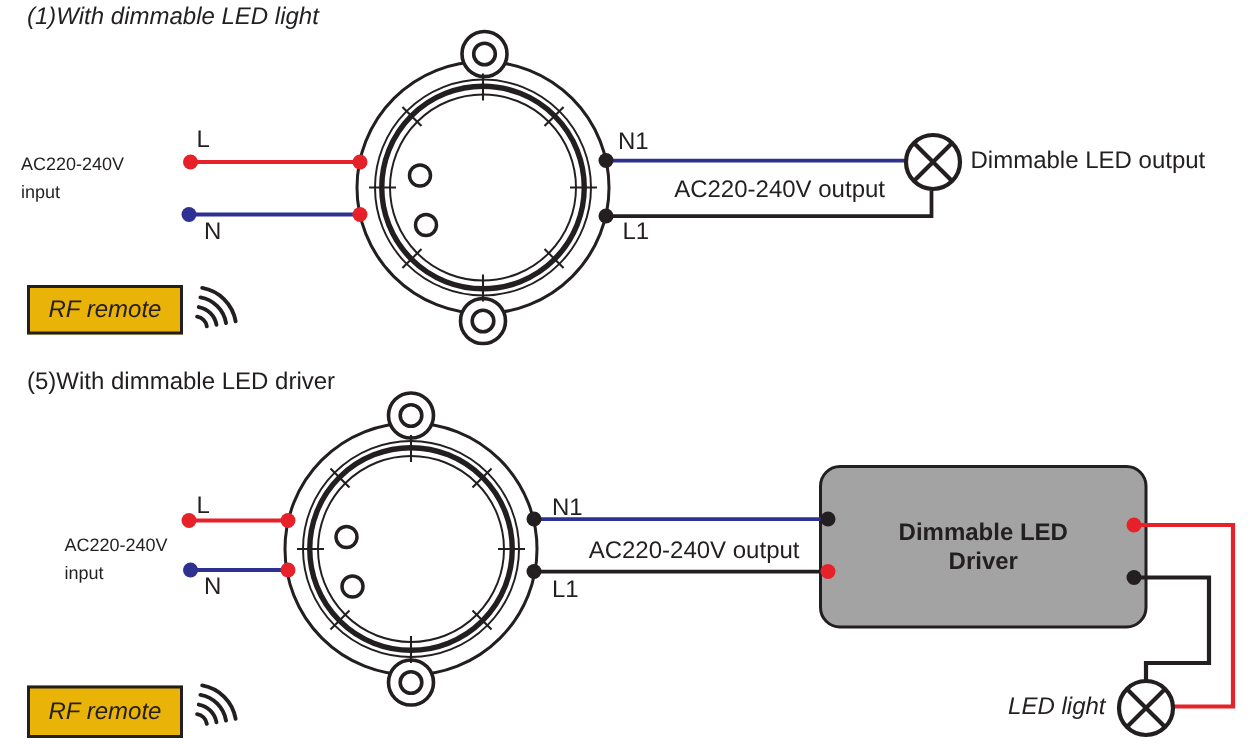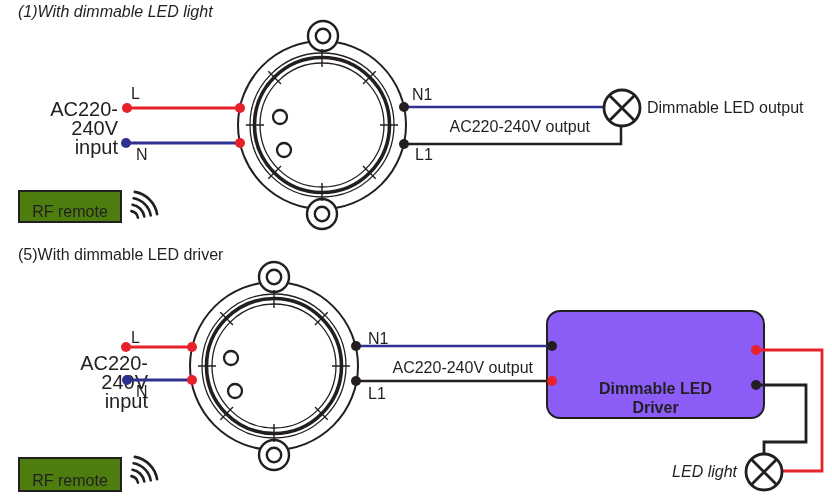--- a/index.html
+++ b/index.html
@@ -4,31 +4,31 @@
 <style>
   html,body{margin:0;padding:0;}
   body{
     width:832px;height:500px;position:relative;overflow:hidden;
     background:#ffffff;
     font-family:"Liberation Sans", sans-serif;
     color:#231f20;
   }
   .abs{position:absolute;}
   .lbl{font-size:16px;line-height:18px;white-space:nowrap;}
-  .stack{text-align:right;line-height:19px;font-size:20px;}
+  .stack{text-align:left;line-height:19px;font-size:12px;}
   .center-text{text-align:right;}
   .right-text{text-align:right;}
   .outlined-box{
-    background:#4d7c0f;border:2.5px solid #231f20;
-    display:flex;align-items:flex-end;justify-content:center;
-    box-sizing:border-box;font-size:16px;
+    background:#eab308;border:2.5px solid #231f20;
+    display:flex;align-items:center;justify-content:center;
+    box-sizing:border-box;font-size:16px;font-style:italic;
   }
   .driver-box{
-    background:#8b5cf6;border:2.5px solid #231f20;border-radius:14px;
-    display:flex;align-items:flex-end;justify-content:center;
+    background:#a3a3a3;border:2.5px solid #231f20;border-radius:14px;
+    display:flex;align-items:center;justify-content:center;
     box-sizing:border-box;font-weight:bold;font-size:16px;
     text-align:center;line-height:19px;
   }
   .driver-box .inner{width:150px;}
   svg.overlay{position:absolute;left:0;top:0;z-index:5;}
   .txt{z-index:2;}
 </style>
 </head>
 <body>
 

